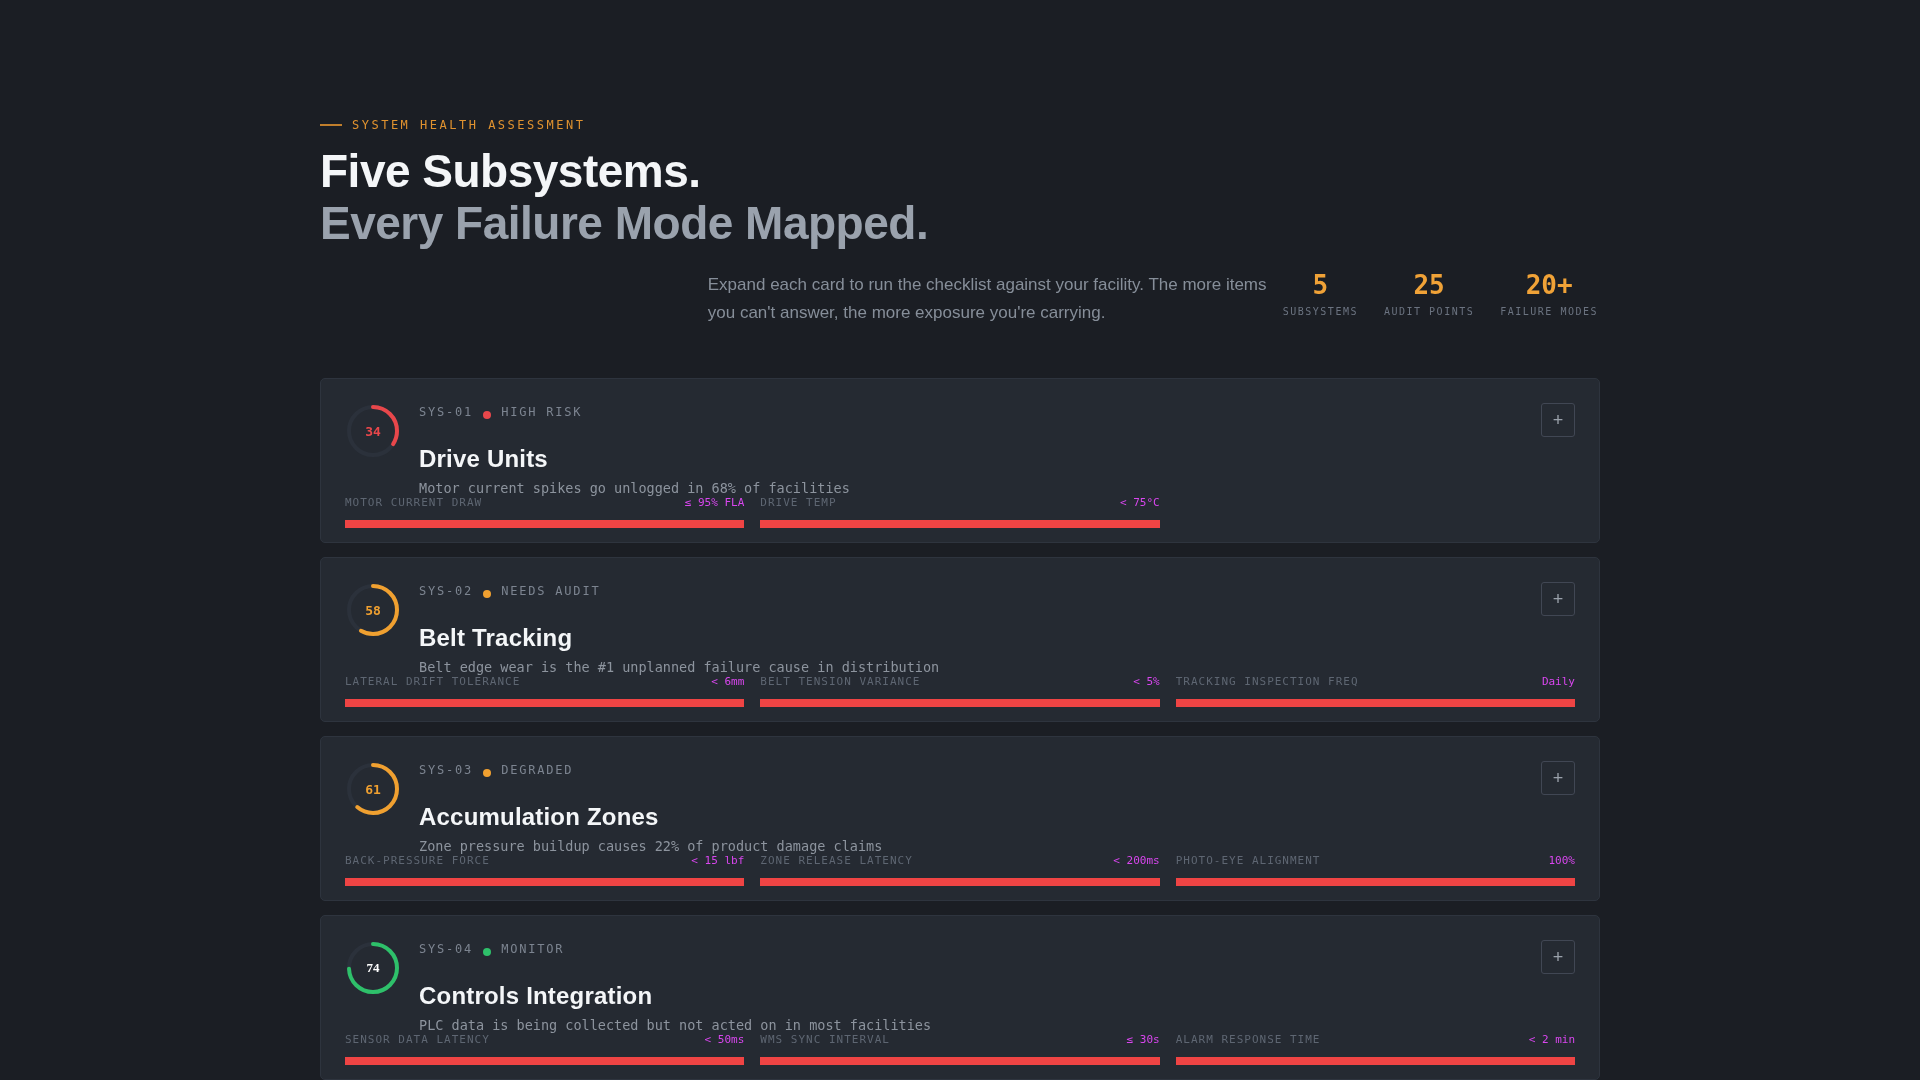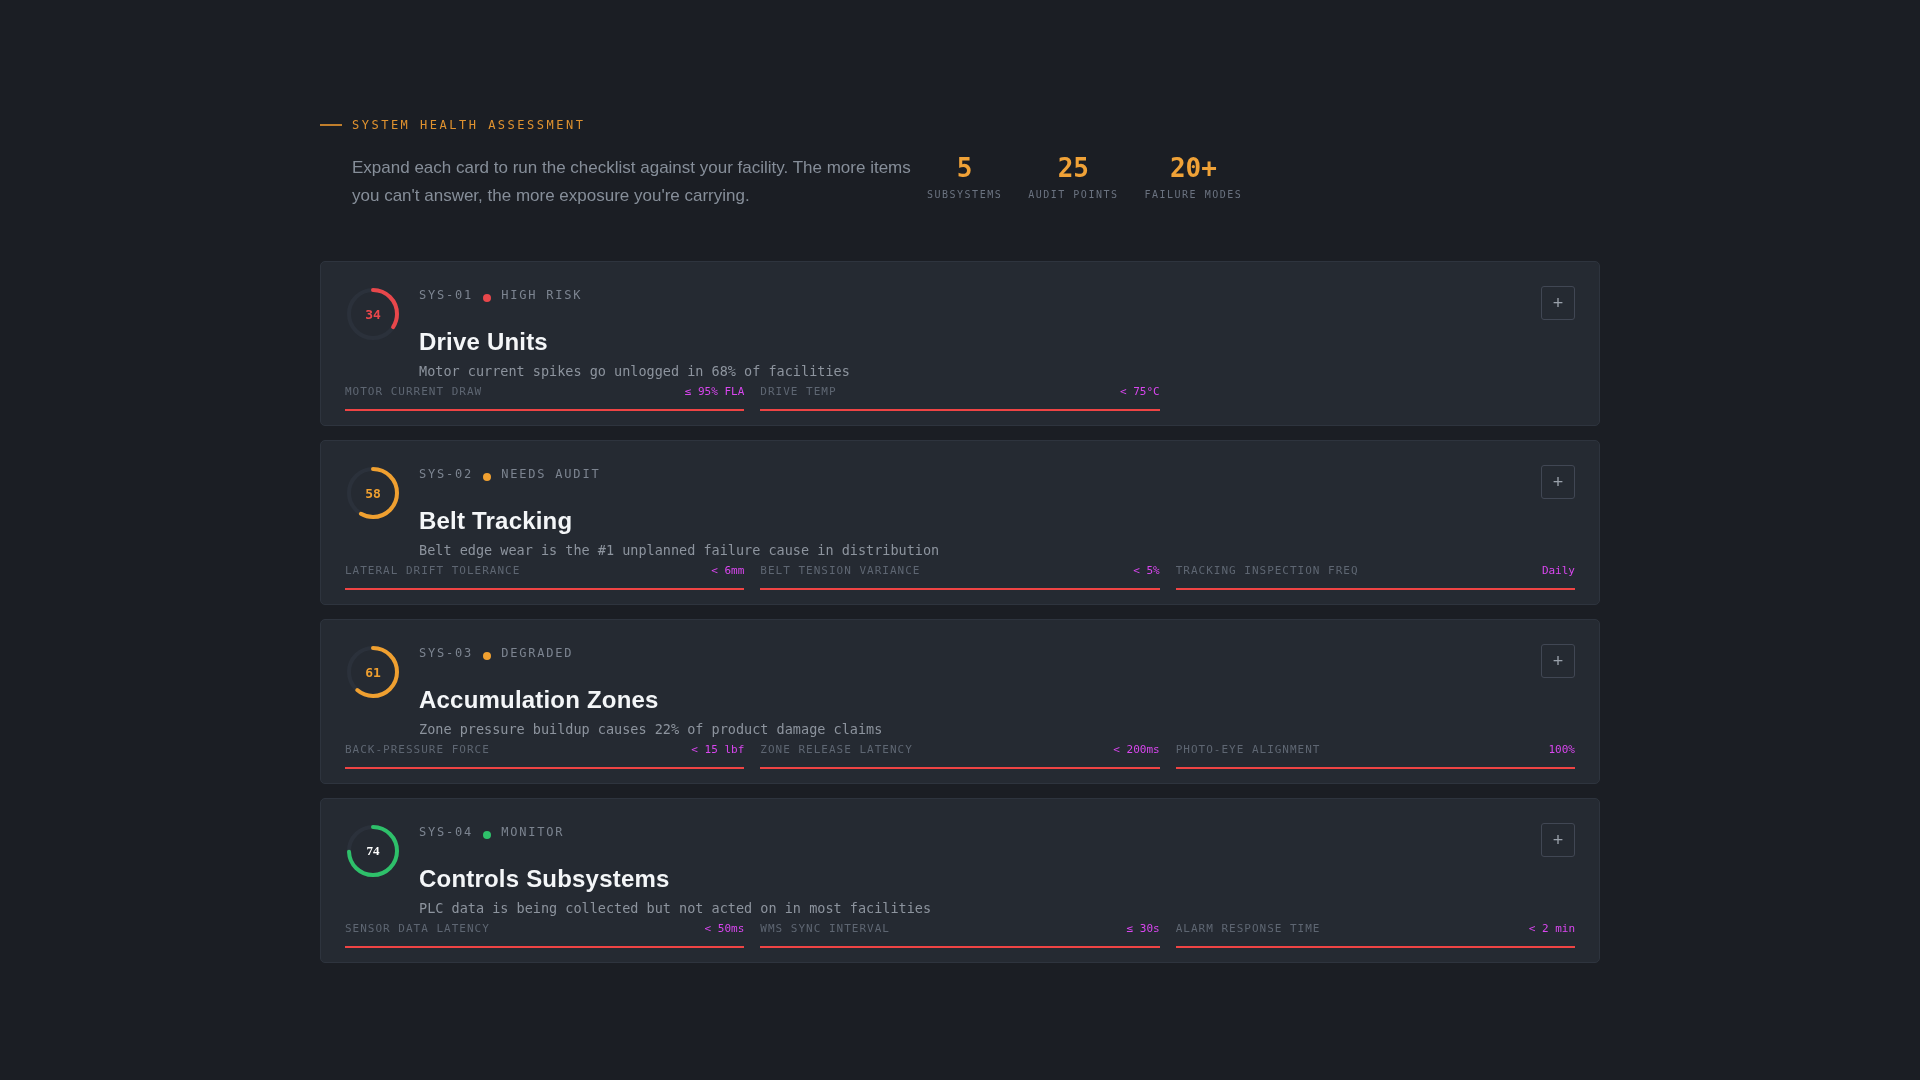--- a/index.html
+++ b/index.html
@@ -16,21 +16,21 @@
   .eyebrow { display:flex; align-items:center; gap:10px; }
   .eyebrow .dash { width:22px; height:2px; background:#c07e2c; }
   .eyebrow .label {
     font-family:"DejaVu Sans Mono", monospace;
     font-size:12px; letter-spacing:2.5px; color:#e0922f;
   }
   h1 { margin-top:14px; font-size:46px; line-height:1.12; letter-spacing:-0.5px; font-weight:700; }
   h1 .line1 { display:block; color:#f4f6f8; }
   h1 .line2 { display:block; color:#9aa2ad; }
 
-  .hero-row { display:flex; justify-content:flex-start; align-items:flex-start; margin-top:22px;margin-left:32px; }
+  .hero-row { display:flex; justify-content:flex-end; align-items:flex-start; margin-top:22px; }
   .hero-desc { width:575px; font-size:17px; line-height:1.62; color:#868e99; }
 
   .stats { display:flex; gap:26px; margin-right:2px; }
   .stat { text-align:center; min-width:70px; }
   .stat .num {
     font-family:"DejaVu Sans Mono", monospace;
     font-size:26px; font-weight:bold; color:#f0a237; line-height:1.1;
   }
   .stat .lbl {
     margin-top:6px; font-family:"DejaVu Sans Mono", monospace;
@@ -70,40 +70,44 @@
     color:#9aa1ab; font-size:18px; font-weight:300; line-height:1;
     display:flex; align-items:center; justify-content:center; cursor:pointer;
     font-family:"Liberation Sans", sans-serif;
   }
   .metrics {
     position:absolute; left:24px; right:24px; bottom:14px;
     display:grid; grid-template-columns:1fr 1fr 1fr; column-gap:16px;
   }
   .metric {
     display:flex; justify-content:space-between; align-items:baseline;
-    border-bottom:2px solid #ef4444; padding-bottom:11px;
+    border-bottom:8px solid #ef4444; padding-bottom:11px;
   }
   .metric .m-label {
     font-family:"DejaVu Sans Mono", monospace;
     font-size:11px; letter-spacing:1px; color:#5e6672;
   }
   .metric .m-value {
     font-family:"DejaVu Sans Mono", monospace;
     font-size:11px; color:#d946ef; white-space:nowrap;
   }
 </style>
 </head>
 <body>
 
 <div class="container">
   <header class="hero">
     <div class="eyebrow">
       <span class="dash"></span>
       <span class="label">SYSTEM HEALTH ASSESSMENT</span>
     </div>
+    <h1>
+      <span class="line1">Five Subsystems.</span>
+      <span class="line2">Every Failure Mode Mapped.</span>
+    </h1>
     <div class="hero-row">
       <p class="hero-desc">Expand each card to run the checklist against your facility. The more items you can't answer, the more exposure you're carrying.</p>
       <div class="stats" id="stats">
   <div class="stat">
     <div class="num">5</div>
     <div class="lbl">SUBSYSTEMS</div>
   </div>
 
   <div class="stat">
     <div class="num">25</div>
@@ -237,21 +241,21 @@
           <circle class="arc" cx="28" cy="28" r="24" transform="rotate(-90 28 28)" stroke-dasharray="111.6 150.8" style="stroke: rgb(46, 192, 106);"></circle>
         </svg>
         <span class="score" style="color: #ffffff; font-family: Liberation Serif, serif;">74</span>
       </div>
       <div class="card-text">
         <div class="card-meta">
           <span class="sys-id">SYS-04</span>
           <span class="status-dot" style="background: rgb(46, 192, 106);"></span>
           <span class="status-label">MONITOR</span>
         </div>
-        <div class="card-title">Controls Subsystems</div>
+        <div class="card-title">Controls Integration</div>
         <div class="card-desc">PLC data is being collected but not acted on in most facilities</div>
       </div>
     </div>
     <button class="expand-btn">+</button>
     <div class="metrics">
   <div class="metric">
     <span class="m-label">SENSOR DATA LATENCY</span>
     <span class="m-value">&lt; 50ms</span>
   </div>
 

